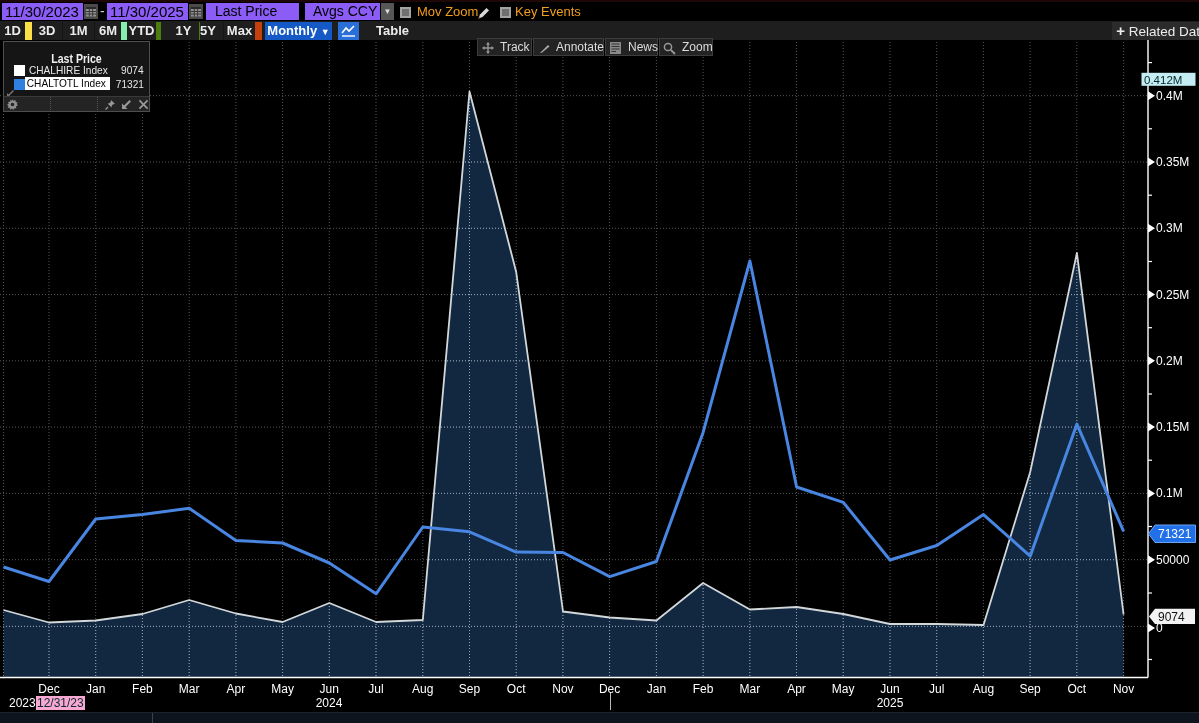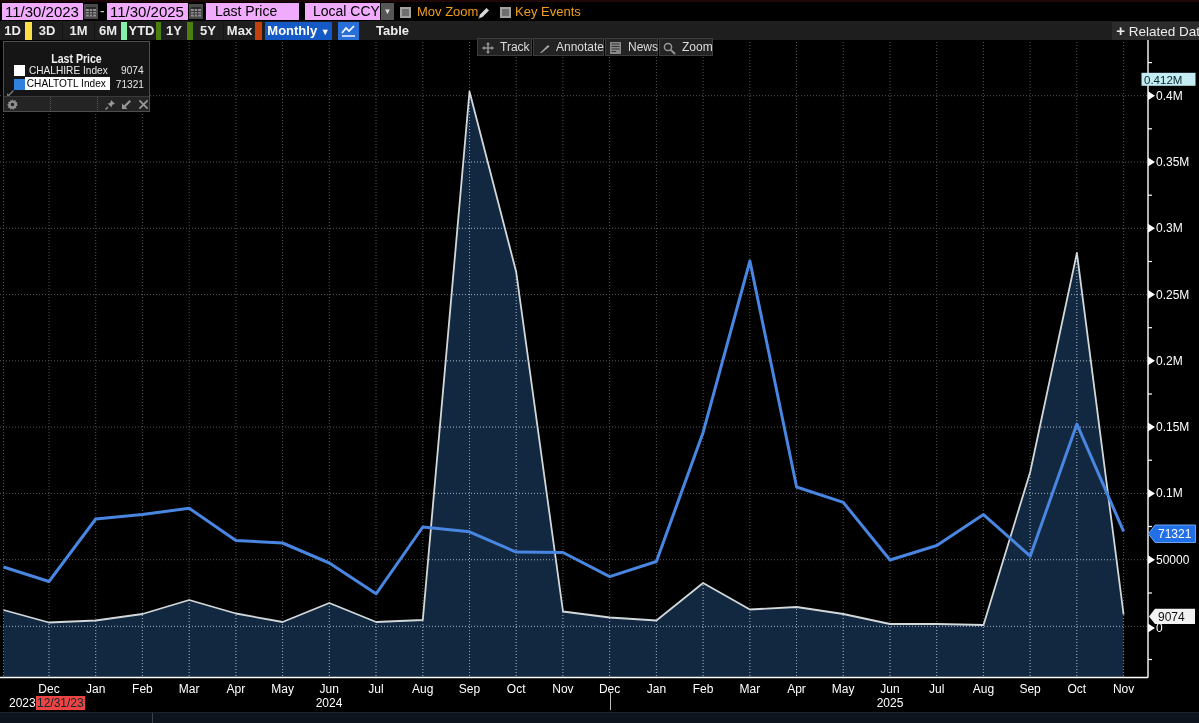--- a/index.html
+++ b/index.html
@@ -1,18 +1,18 @@
 <!DOCTYPE html>
 <html><head><meta charset="utf-8">
 <style>
 *{margin:0;padding:0;box-sizing:border-box}
 html,body{width:1199px;height:723px;background:#000;overflow:hidden;font-family:"Liberation Sans",sans-serif;-webkit-font-smoothing:antialiased}
 #stage{position:relative;width:1199px;height:723px;background:#000;overflow:hidden}
 .abs{position:absolute}
-.amberbox{position:absolute;background:#f0abfc;color:#000;font-size:14px;line-height:17px;height:17px;top:3px}
+.amberbox{position:absolute;background:#8b5cf6;color:#000;font-size:14px;line-height:17px;height:17px;top:3px}
 .ambertxt{color:#f29e1d;font-size:13px;line-height:17px;position:absolute;top:3px}
 .cb{position:absolute;top:7px;width:11px;height:11px;background:#6f6f6f;border:2px solid #a2a2a2}
 .tab{position:absolute;top:0;height:18px;line-height:18px;color:#ececec;font-size:13px;font-weight:700;text-align:center}
 .btn{position:absolute;top:38px;height:18px;background:#232323;border:1px solid #3d3d3d;color:#dddddd;font-size:12px;line-height:16px;padding:0 6px 0 22px}
 .mlab{position:absolute;color:#fff;font-size:12px}
 </style></head>
 <body>
 <div id="stage">
 
 <svg width="1199" height="723" viewBox="0 0 1199 723" style="position:absolute;left:0;top:0">
@@ -150,40 +150,40 @@
       <rect x="2" y="3" width="10" height="9.5" fill="#909090"></rect>
       <rect x="2" y="3" width="10" height="2" fill="#2a2a2a"></rect>
       <g stroke="#3a3a3a" stroke-width="1">
         <line x1="2" y1="7.5" x2="12" y2="7.5"></line>
         <line x1="2" y1="10" x2="12" y2="10"></line>
         <line x1="5.3" y1="5" x2="5.3" y2="12.5"></line>
         <line x1="8.6" y1="5" x2="8.6" y2="12.5"></line>
       </g>
     </svg>
 <div class="amberbox" style="left:206px;width:93px;padding-left:9px">Last Price</div>
-<div class="amberbox" style="left:305px;width:75px;padding-left:8px">Local CCY</div>
+<div class="amberbox" style="left:305px;width:75px;padding-left:8px">Avgs CCY</div>
 <div class="abs" style="left:381px;top:3px;width:13px;height:17px;background:#565656;color:#ddd;font-size:8px;text-align:center;line-height:17px">▼</div>
 <div class="cb" style="left:400px"></div>
 <div class="ambertxt" style="left:417px">Mov Zoom</div>
 <svg class="abs" style="left:477px;top:7px" width="13" height="13" viewBox="0 0 13 13">
       <path d="M1.5 11.5 L3 7.5 L9.5 1 L12 3.5 L5.5 10 Z" fill="#d8d8d8"></path>
       <path d="M1.5 11.5 L3.6 10.9 L2.1 9.4 Z" fill="#c08020"></path>
     </svg>
 <div class="cb" style="left:500px"></div>
 <div class="ambertxt" style="left:515px">Key Events</div>
 
 <div class="abs" style="left:0;top:21px;width:1199px;height:19px;background:#1e1e1e"></div>
 <div class="abs" style="left:0;top:22px;width:1199px;height:18px">
 <div style="position:absolute;left:0;top:2px;width:1px;height:14px"></div>
 <div class="tab" style="left:0;width:32px;border-right:7px solid #fde047">1D</div>
 <div class="tab" style="left:32px;width:31px;border-right:1px solid #151515">3D</div>
 <div class="tab" style="left:63px;width:32px;border-right:1px solid #151515">1M</div>
 <div class="tab" style="left:95px;width:32px;border-right:6px solid #86efac">6M</div>
 <div class="tab" style="left:127px;width:34px;border-right:5px solid #4d7c0f">YTD</div>
-<div class="tab" style="left:161px;width:32px;border-right:6px solid #4d7c0f">1Y</div>
+<div class="tab" style="left:168px;width:32px;border-right:1px solid #4d7c0f">1Y</div>
 <div class="tab" style="left:193px;width:31px;border-right:1px solid #151515">5Y</div>
 <div class="tab" style="left:224px;width:38px;border-right:7px solid #c2410c">Max</div>
 <div class="tab" style="left:265px;width:67px;background:#1559c7;color:#fff">Monthly <span style="font-size:9px">▼</span></div>
 <div class="tab" style="left:338px;width:21px;background:#2a6fd8"></div>
 <svg class="abs" style="left:341px;top:3px" width="15" height="12" viewBox="0 0 15 12">
         <polyline points="1,8 5,3 8,6 13,1" fill="none" stroke="#fff" stroke-width="1.6"></polyline>
         <line x1="1" y1="11" x2="14" y2="11" stroke="#fff" stroke-width="1.4"></line>
       </svg>
 <div class="tab" style="left:366px;width:53px">Table</div>
 <div class="tab" style="left:1112px;width:87px;background:#2b2b2b;text-align:left;font-weight:400;font-size:13.5px;white-space:nowrap;overflow:hidden"><span style="font-size:15px;font-weight:700">&nbsp;+</span> Related Data</div>
@@ -277,20 +277,20 @@
 <span style="position:absolute;left:749.8px;top:682px;transform:translateX(-50%);">Mar</span>
 <span style="position:absolute;left:796.5px;top:682px;transform:translateX(-50%);">Apr</span>
 <span style="position:absolute;left:843.2px;top:682px;transform:translateX(-50%);">May</span>
 <span style="position:absolute;left:890.0px;top:682px;transform:translateX(-50%);">Jun</span>
 <span style="position:absolute;left:936.7px;top:682px;transform:translateX(-50%);">Jul</span>
 <span style="position:absolute;left:983.4px;top:682px;transform:translateX(-50%);">Aug</span>
 <span style="position:absolute;left:1030.1px;top:682px;transform:translateX(-50%);">Sep</span>
 <span style="position:absolute;left:1076.8px;top:682px;transform:translateX(-50%);">Oct</span>
 <span style="position:absolute;left:1123.6px;top:682px;transform:translateX(-50%);">Nov</span>
 <span style="position:absolute;left:9px;top:696px">2023</span>
-<span style="position:absolute;left:36px;top:696px;background:#ef4444;color:#062a2e;padding:0 1px">12/31/23</span>
+<span style="position:absolute;left:36px;top:696px;background:#f9a8d4;color:#062a2e;padding:0 1px">12/31/23</span>
 <span style="position:absolute;left:329px;top:696px;transform:translateX(-50%)">2024</span>
 <span style="position:absolute;left:890px;top:696px;transform:translateX(-50%)">2025</span>
 </div>
 
 <div class="abs" style="left:0;top:712px;width:1199px;height:11px;background:#0e141d;border-top:1px solid #1c2430"></div>
 <div class="abs" style="left:152px;top:713px;width:1px;height:10px;background:#3a424e"></div>
 
 </div>
 </body></html>

